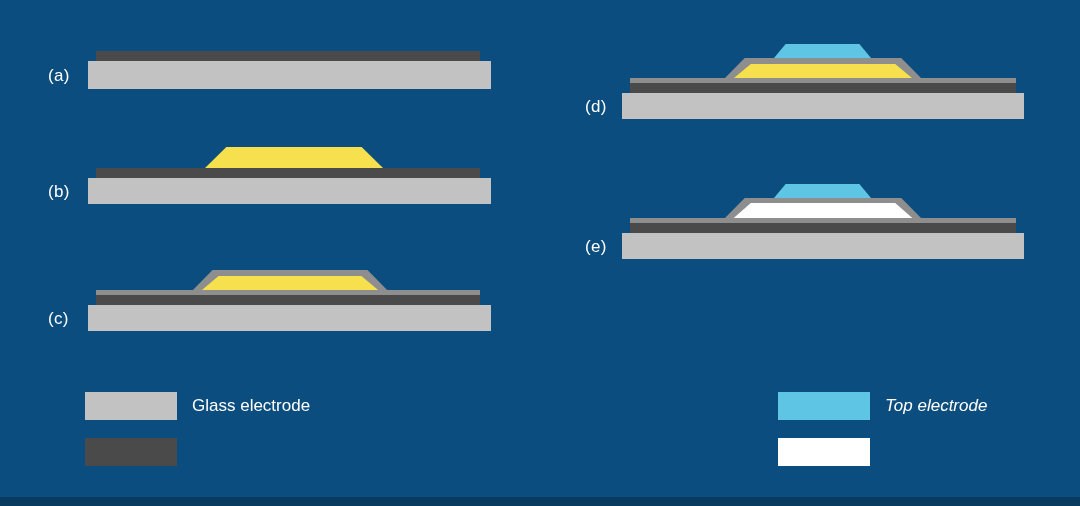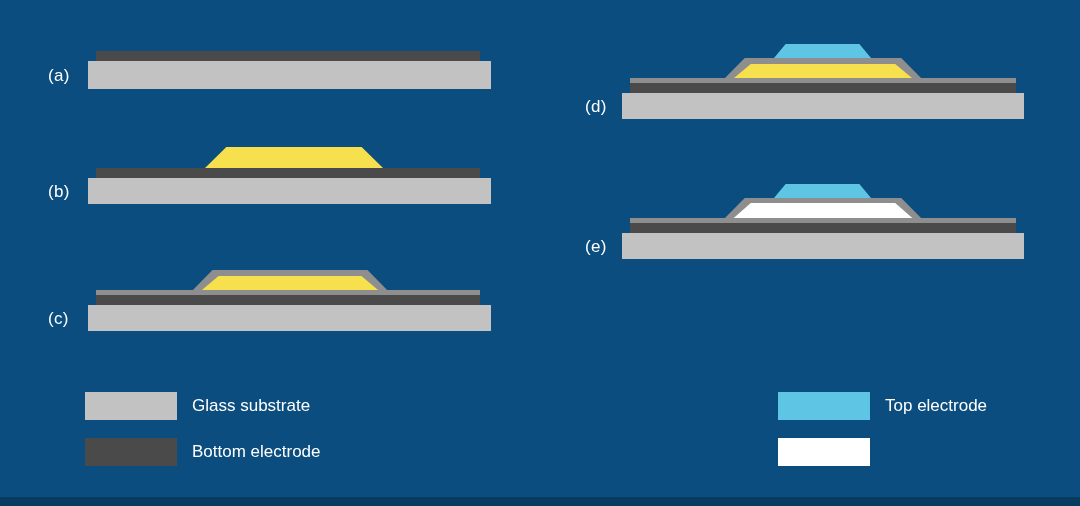--- a/index.html
+++ b/index.html
@@ -93,31 +93,30 @@
     <div class="layer telec trap" style="left:152px; top:0; width:97px; height:14px;"></div>
     <div class="layer mem trap" style="left:98px; top:14px; width:206px; height:25px;"></div>
     <div class="layer cav trap" style="left:106px; top:19px; width:190px; height:20px;"></div>
     <div class="layer mem" style="left:8px; top:34px; width:386px; height:5px;"></div>
     <div class="layer belec" style="left:8px; top:39px; width:386px; height:10px;"></div>
     <div class="layer glass" style="left:0; top:49px; width:402px; height:26px;"></div>
   </div>
 
   <div class="legend-item" style="left:85px; top:392px;">
     <div class="swatch" style="background-color: rgb(194, 194, 194);"></div>
-    <span class="legend-label">Glass substrate</span>
+    <span class="legend-label">Glass electrode</span>
   </div>
 
   <div class="legend-item" style="left:85px; top:438px;">
     <div class="swatch" style="background-color: rgb(74, 74, 74);"></div>
-    <span class="legend-label">Bottom electrode</span>
   </div>
 
 
 
-  <div class="legend-item" style="left:778px; top:392px;">
+  <div class="legend-item" style="left:778px; top:392px;font-style:italic;">
     <div class="swatch" style="background-color: rgb(94, 198, 228);"></div>
     <span class="legend-label">Top electrode</span>
   </div>
 
   <div class="legend-item" style="left:778px; top:438px;">
     <div class="swatch" style="background-color: rgb(255, 255, 255);"></div>
   </div>
 
   <div class="footer-bar"></div>
 

